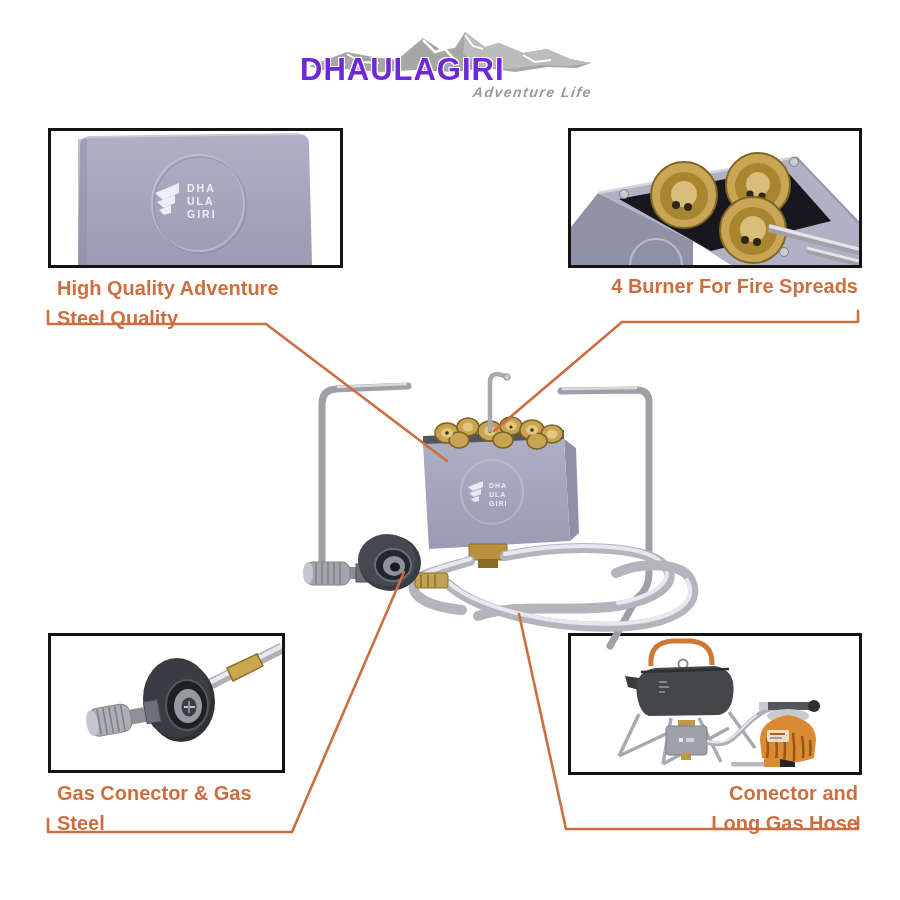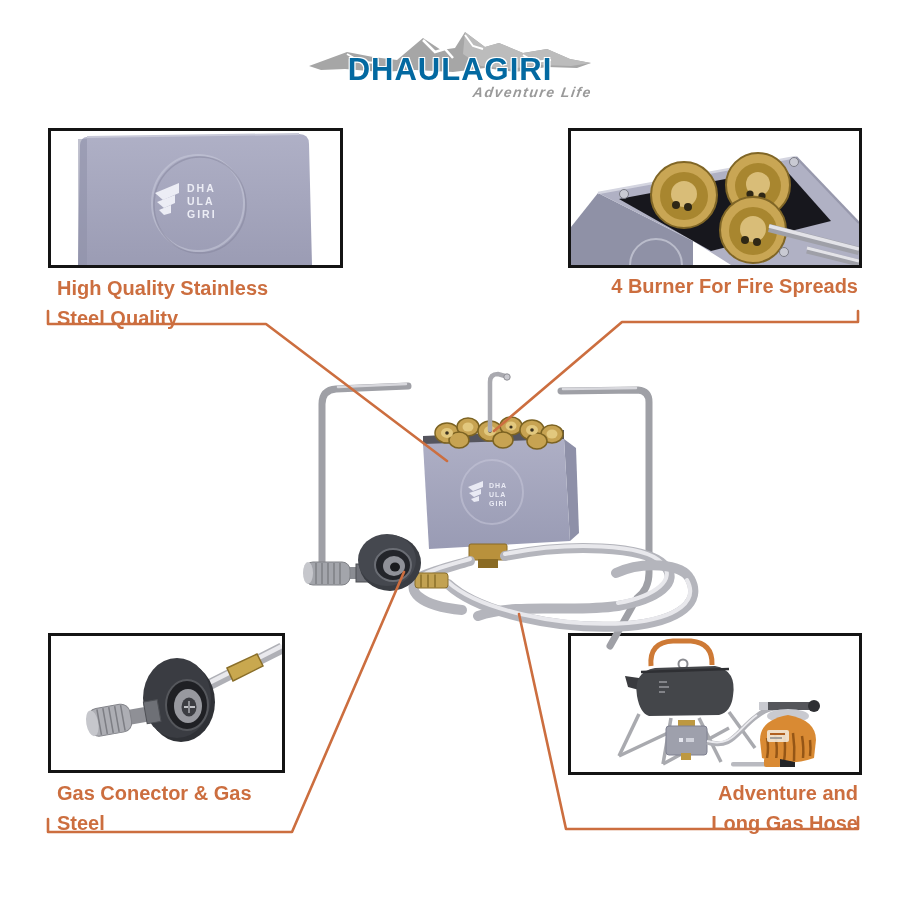--- a/index.html
+++ b/index.html
@@ -3,22 +3,22 @@
 <meta charset="utf-8">
 <style>
   html,body{margin:0;padding:0;background:#ffffff;}
   .canvas{
     position:relative;width:900px;height:900px;background:#ffffff;overflow:hidden;
     font-family:"Liberation Sans", sans-serif;
   }
   .abs{position:absolute;}
   
   .brand-name{
-    left:300px;top:52px;width:300px;text-align:center;
-    font-size:31px;font-weight:700;letter-spacing:1px;color:#0369a1;
+    left:300px;top:52px;width:300px;
+    font-size:31px;font-weight:700;letter-spacing:1px;color:#6d28d9;
     text-shadow:-1px -1px 0 #fff,1px -1px 0 #fff,-1px 1px 0 #fff,1px 1px 0 #fff;
   }
   .brand-tagline{
     left:420px;top:84px;width:172px;text-align:right;
     font-size:14px;font-weight:700;font-style:italic;letter-spacing:1.5px;color:#9A9A9A;
     transform:skewX(-8deg);
   }
   
   .photo-box{border:3px solid #141414;background:#fff;box-sizing:border-box;}
   .photo-box svg{display:block;}
@@ -210,32 +210,32 @@
       </g>
       <g>
         <rect x="160" y="126" width="36" height="4.5" rx="2" fill="#B9BAC0"></rect>
         <rect x="193" y="122" width="17" height="9" rx="2" fill="#D98A33"></rect>
         <polygon points="209,123 224,126 224,131 209,131" fill="#232427"></polygon>
       </g>
     </svg>
   </div>
 
   <div id="label-tl" class="abs callout-label">
-    <span>High Quality Stainless</span>
+    <span>High Quality Adventure</span>
     <span>Steel Quality</span>
   </div>
   <div id="label-tr" class="abs callout-label">
     <span>4 Burner For Fire Spreads</span>
   </div>
   <div id="label-bl" class="abs callout-label">
     <span>Gas Conector &amp; Gas</span>
     <span>Steel</span>
   </div>
   <div id="label-br" class="abs callout-label">
-    <span>Adventure and</span>
+    <span>Conector and</span>
     <span>Long Gas Hose</span>
   </div>
 
   <svg id="overlay" class="abs" width="900" height="900" viewBox="0 0 900 900">
     <defs>
       <linearGradient id="cubeGrad" x1="0" y1="0" x2="0" y2="1">
         <stop offset="0" stop-color="#AEAFC5"></stop>
           <stop offset="1" stop-color="#999BB4"></stop>
       </linearGradient>
     </defs>

